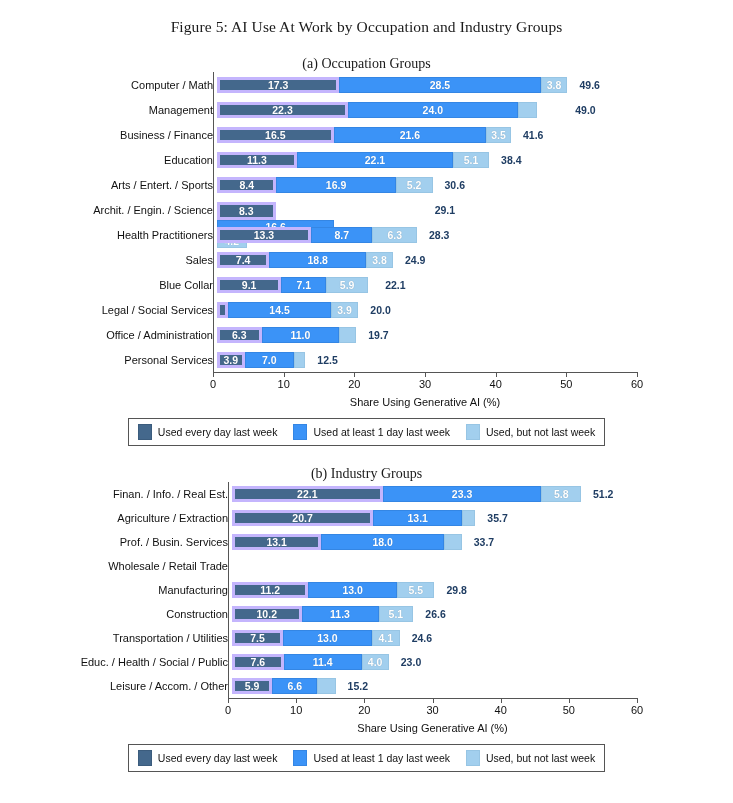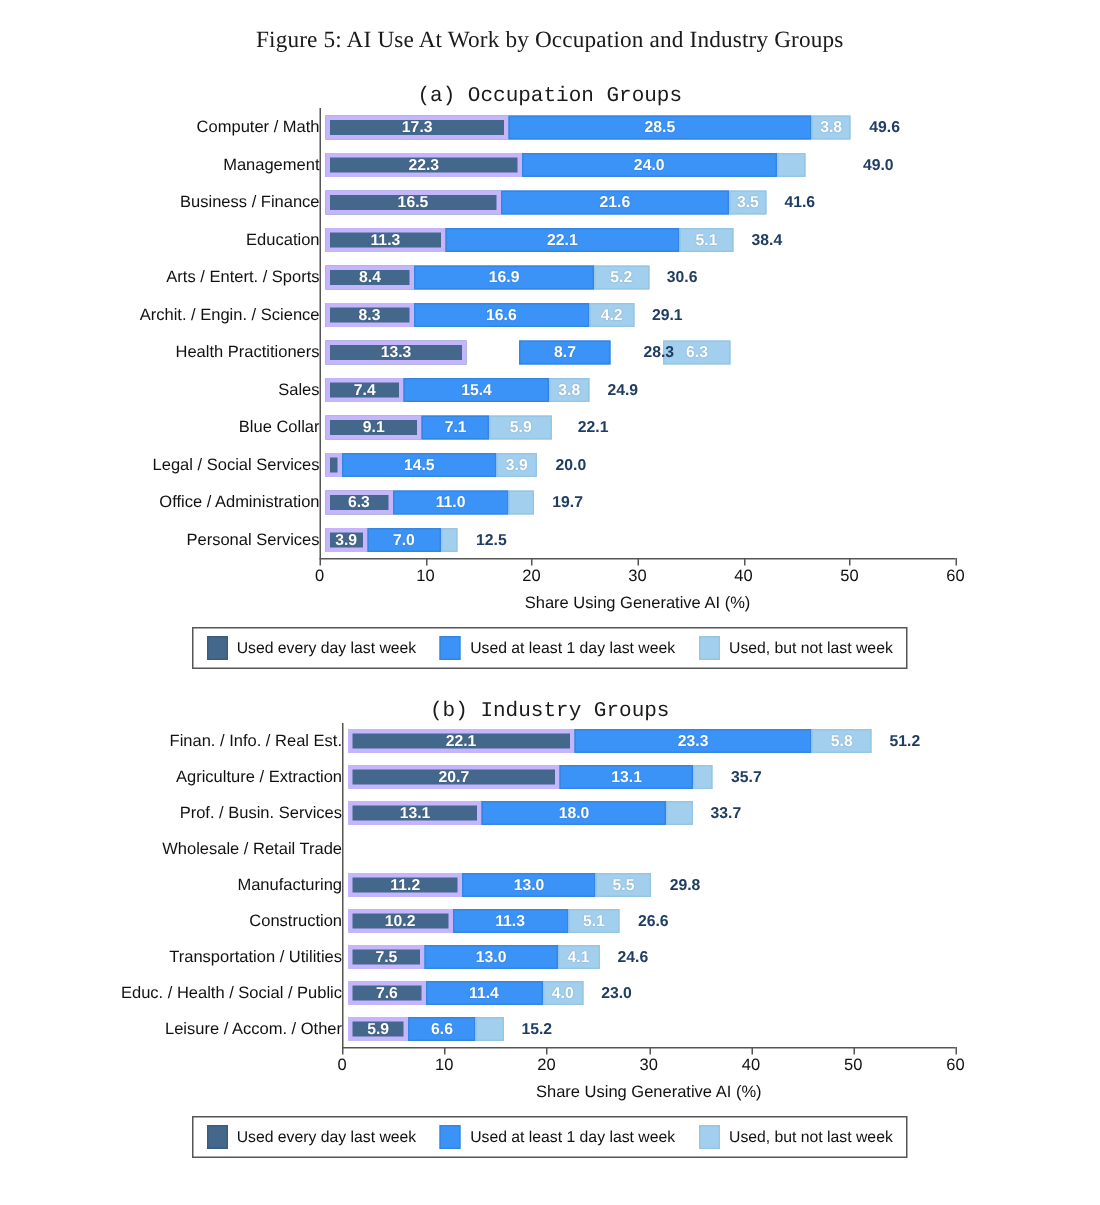--- a/index.html
+++ b/index.html
@@ -6,21 +6,21 @@
   body{
     width:733px;height:803px;background:#ffffff;
     font-family:"Liberation Sans", sans-serif;
     color:#1a1a1a;overflow:hidden;position:relative;
   }
   .fig-title{
     font-family:"Liberation Serif", serif;
     font-size:15.5px;text-align:center;margin-top:18px;letter-spacing:.1px;
   }
   .panel-title{
-    font-family:Liberation Mono, monospace;
+    font-family:Liberation Serif, serif;
     font-size:14px;text-align:center;margin-top:20px;
   }
 
   
   .chart{position:relative;}
   .rows{position:relative;}
   .row{display:flex;align-items:center;height:var(--rowh);}
   .cat-label{
     font-size:11px;text-align:right;padding-right:4px;
     white-space:nowrap;color:#111;
@@ -160,38 +160,38 @@
               <div class="seg s3" style="width: 36.7467px;">
                 <span>5.2</span>
               </div>
             </div>
             <div class="total" style="left: 227.533px;">30.6</div>
           </div>
         </div>
         <div class="row">
           <div class="cat-label" style="width: 213px;">Archit. / Engin. / Science</div>
           <div class="plot">
-            <div class="bar" style="left: 0px;">
+            <div class="bar" style="left: 0px; flex-direction: column;">
               <div class="seg s1" style="width: 58.6533px;">
                 <span>8.3</span>
               </div>
               <div class="seg s2" style="width: 117.307px;">
                 <span>16.6</span>
               </div>
               <div class="seg s3" style="width: 29.68px;">
                 <span>4.2</span>
               </div>
             </div>
             <div class="total" style="left: 217.64px;">29.1</div>
           </div>
         </div>
         <div class="row">
           <div class="cat-label" style="width: 213px;">Health Practitioners</div>
           <div class="plot">
-            <div class="bar" style="left: 0px; gap: 35px;">
+            <div class="bar" style="left: 0px;">
               <div class="seg s1" style="width: 93.9867px;">
                 <span>13.3</span>
               </div>
               <div class="seg s2" style="width: 61.48px;">
                 <span>8.7</span>
               </div>
               <div class="seg s3" style="width: 44.52px;">
                 <span>6.3</span>
               </div>
             </div>
@@ -199,21 +199,21 @@
           </div>
         </div>
         <div class="row">
           <div class="cat-label" style="width: 213px;">Sales</div>
           <div class="plot">
             <div class="bar" style="left: 0px;">
               <div class="seg s1" style="width: 52.2933px;">
                 <span>7.4</span>
               </div>
               <div class="seg s2" style="width: 96.8133px;">
-                <span>15.4</span>
+                <span>18.8</span>
               </div>
               <div class="seg s3" style="width: 26.8533px;">
                 <span>3.8</span>
               </div>
             </div>
             <div class="total" style="left: 187.96px;">24.9</div>
           </div>
         </div>
         <div class="row">
           <div class="cat-label" style="width: 213px;">Blue Collar</div>

